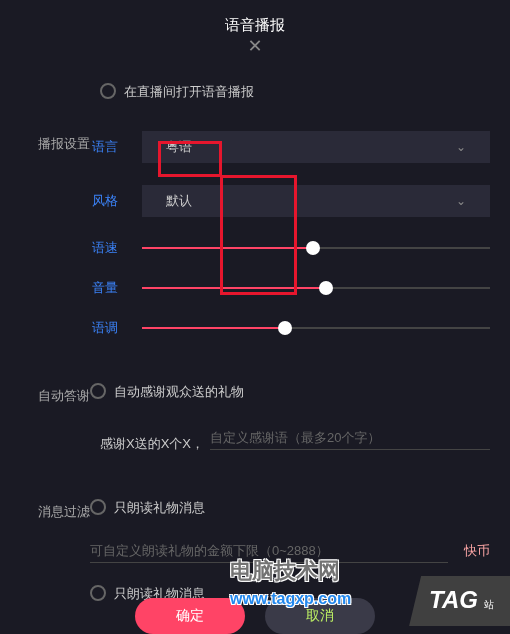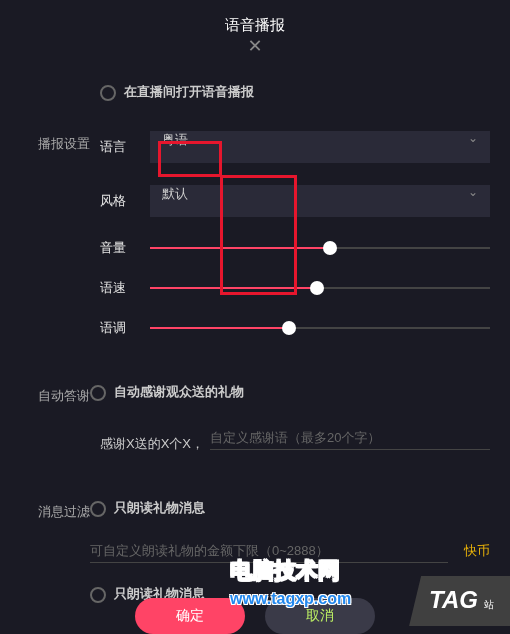--- a/index.html
+++ b/index.html
@@ -43,31 +43,30 @@
     }
     .section-label {
       color: #aaa;
       font-size: 13px;
       width: 70px;
       flex-shrink: 0;
       padding-top: 4px;
       text-align: right;
     }
     .field-label {
-      color: #e5e5e5;
+      color: #3b82f6;
       font-size: 13px;
       width: 50px;
       flex-shrink: 0;
+      margin-left: 2px;
+    }
+    .radio-row {
+      display: flex;
+      align-items: flex-start;
       margin-left: 10px;
-    }
-    .radio-row {
-      display: flex;
-      align-items: flex-end;
-      margin-left: 10px;
-      font-weight: bold;
     }
     .radio {
       width: 16px;
       height: 16px;
       border: 2px solid #666;
       border-radius: 50%;
       margin-right: 8px;
       cursor: pointer;
       flex-shrink: 0;
     }
@@ -90,22 +89,23 @@
       align-items: center;
       margin-bottom: 22px;
       position: relative;
     }
     .select-box {
       flex: 1;
       height: 32px;
       background: #2a2a38;
       border-radius: 0;
       display: flex;
+      align-items: center;
       justify-content: space-between;
-      padding: 0 12px;
+      padding: 0 24px;
       cursor: pointer;
       color: #ccc;
       font-size: 13px;
     }
     .chevron {
       color: #888;
       font-size: 12px;
     }
     .slider-container {
       flex: 1;
@@ -188,21 +188,21 @@
       color: #0ea5e9;
       font-size: 13px;
       padding: 4px 0;
       margin-left: 10px;
       outline: none;
     }
     .filter-input::placeholder {
       color: #666;
     }
     .filter-suffix {
-      color: #eab308;
+      color: #fca5a5;
       font-size: 13px;
       margin-left: 16px;
     }
     .divider-space {
       height: 14px;
     }
     .footer {
       position: absolute;
       bottom: 0;
       left: 0;
@@ -232,21 +232,21 @@
       color: #bef264;
     }
     .watermark {
       position: absolute;
       font-weight: bold;
       pointer-events: none;
     }
     .wm1 {
       left: 230px;
       bottom: 48px;
-      color: #ffffff;
+      color: #737373;
       font-size: 22px;
       text-shadow: 1px 1px 0 #fff, -1px -1px 0 #fff, 1px -1px 0 #fff, -1px 1px 0 #fff;
     }
     .wm2 {
       left: 230px;
       bottom: 26px;
       color: #2288ee;
       font-size: 16px;
       text-shadow: 1px 1px 0 #fff, -1px -1px 0 #fff, 1px -1px 0 #fff, -1px 1px 0 #fff;
     }
@@ -302,40 +302,40 @@
 
       <div class="field-row">
         <div class="field-label">风格</div>
         <div class="select-box">
           <span>默认</span>
           <span class="chevron">⌄</span>
         </div>
       </div>
 
       <div class="field-row">
+        <div class="field-label">语速</div>
+        <div class="slider-container">
+          <div class="slider-track">
+            <div class="slider-fill" id="fill-speed" style="width: 49%;"></div>
+            <div class="slider-thumb" id="thumb-speed" style="left: 49%;"></div>
+          </div>
+        </div>
+      </div>
+
+      <div class="field-row">
         <div class="field-label">音量</div>
         <div class="slider-container">
           <div class="slider-track">
             <div class="slider-fill" id="fill-volume" style="width: 53%;"></div>
             <div class="slider-thumb" id="thumb-volume" style="left: 53%;"></div>
           </div>
         </div>
       </div>
 
       <div class="field-row">
-        <div class="field-label">语速</div>
-        <div class="slider-container">
-          <div class="slider-track">
-            <div class="slider-fill" id="fill-speed" style="width: 49%;"></div>
-            <div class="slider-thumb" id="thumb-speed" style="left: 49%;"></div>
-          </div>
-        </div>
-      </div>
-
-      <div class="field-row">
         <div class="field-label">语调</div>
         <div class="slider-container">
           <div class="slider-track">
             <div class="slider-fill" id="fill-tone" style="width: 41%;"></div>
             <div class="slider-thumb" id="thumb-tone" style="left: 41%;"></div>
           </div>
         </div>
       </div>
 
     </div>

